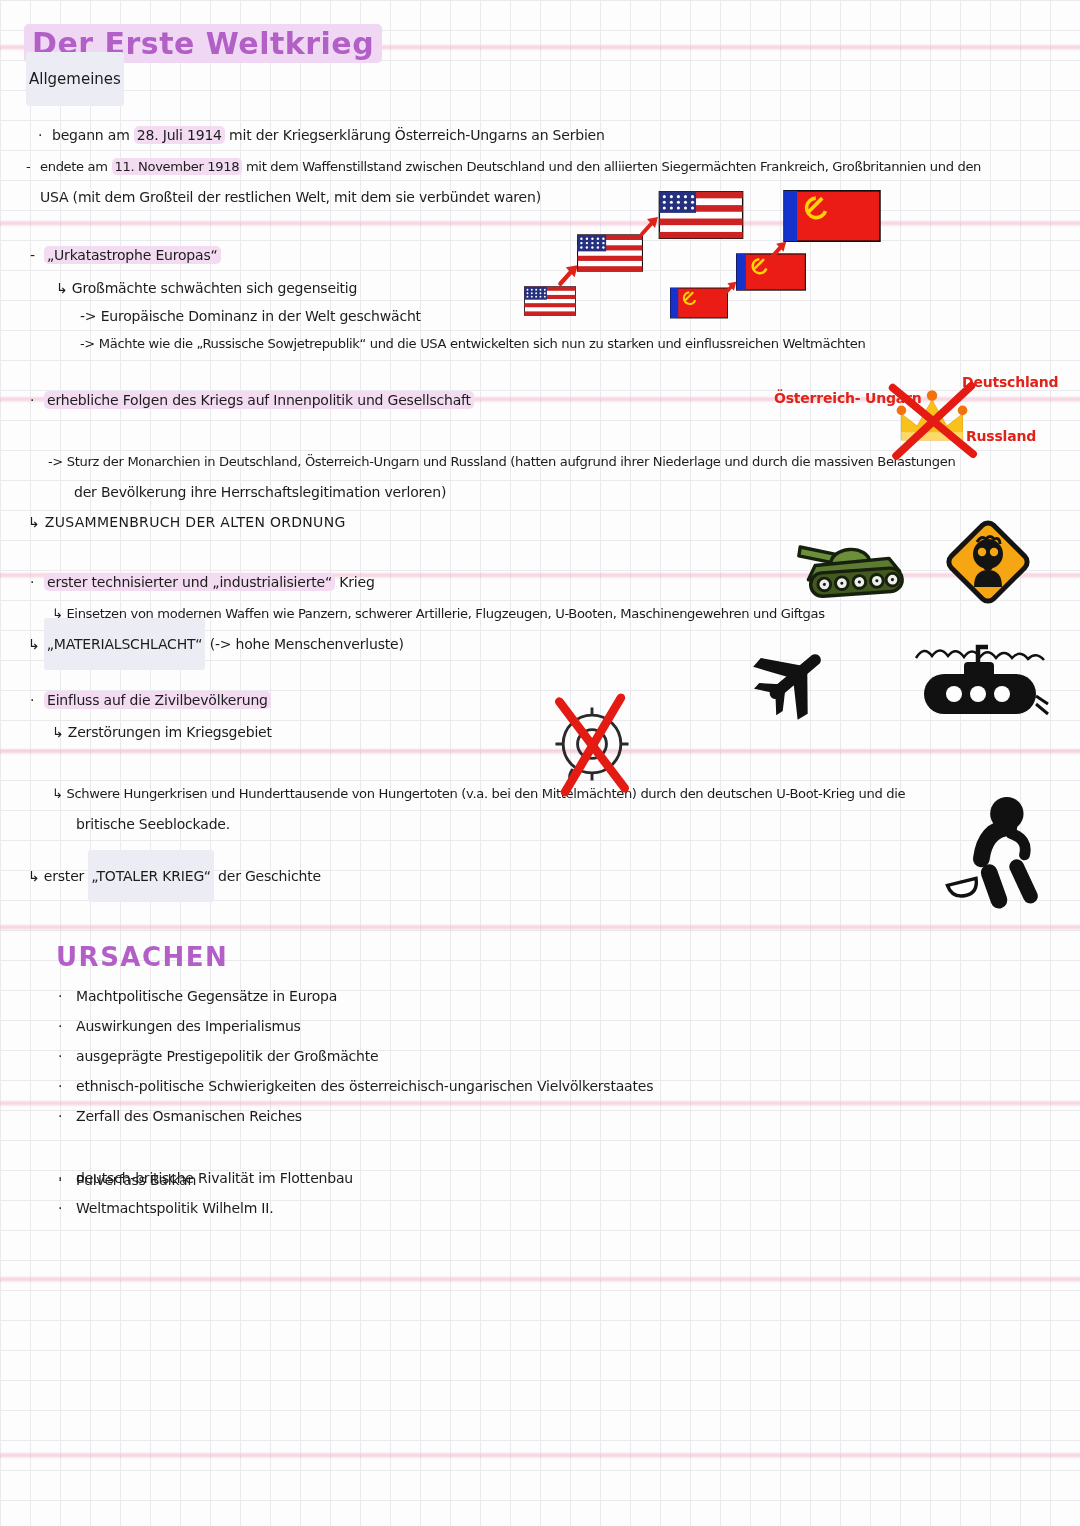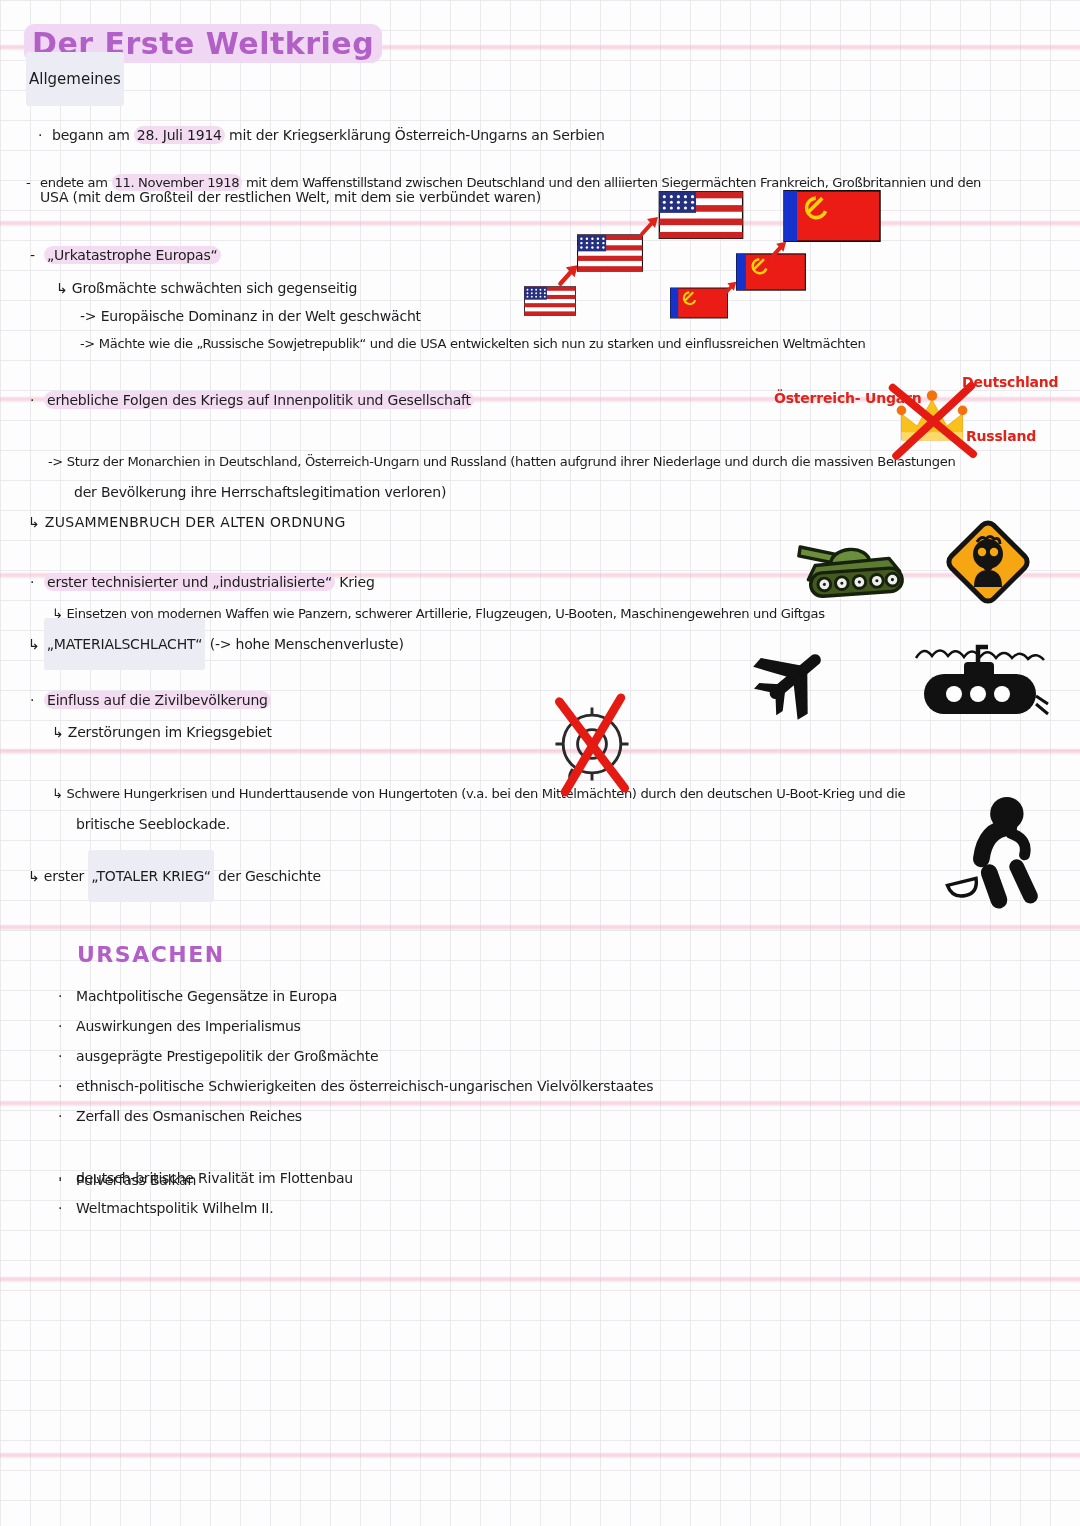--- a/index.html
+++ b/index.html
@@ -18,41 +18,41 @@
       rgba(243,186,204,0) 0px,
       rgba(243,186,204,0.55) 2px,
       rgba(243,186,204,0.55) 4px,
       rgba(243,186,204,0) 7px,
       rgba(243,186,204,0) 176px);
     background-position:0 44px;
   }
   .ln{position:absolute; white-space:nowrap; font-size:14px; color:#1c1c1c; letter-spacing:-0.2px;}
   .tight{font-size:13.1px; letter-spacing:-0.35px;}
   .caps{letter-spacing:0.3px;}
-  .hl{background:#f3dcf1; border-radius:11px; padding:1px 3px;}
+  .hl{background:#f3dcf1; border-radius:5px; padding:1px 3px;}
   .hl2{background:#ececf4; border-radius:3px; padding:18px 3px;}
   .bullet{display:inline-block; width:14px; color:#1c1c1c;}
   .ubullet{display:inline-block; width:18px; color:#1c1c1c;}
   .title{position:absolute; left:24px; top:26px; font-size:30px; font-weight:bold; color:#b25fc8; letter-spacing:0.5px;}
   .title .hl{background:#f0d7f3; padding:2px 8px;}
   .subtitle{position:absolute; left:26px; top:70px; font-size:15px; color:#1c1c1c;}
   .redlbl{position:absolute; color:#e02318; font-size:14px; font-weight:bold; letter-spacing:-0.2px; white-space:nowrap;text-align:center;}
-  .ursachen-h{position:absolute; left:56px; top:942px; font-size:22px; font-weight:bold; color:#b25fc8; letter-spacing:1.5px;margin-left:21px;}
+  .ursachen-h{position:absolute; left:56px; top:942px; font-size:26px; font-weight:bold; color:#b25fc8; letter-spacing:1.5px;}
   svg{position:absolute; overflow:visible;}
 </style>
 </head>
 <body>
 
 <div id="page">
 
   <div class="title"><span class="hl">Der Erste Weltkrieg</span></div>
   <div class="subtitle"><span class="hl2">Allgemeines</span></div>
 
   <div class="ln" style="left:28px; top:127px;margin-left:10px;"><span class="bullet">·</span><span>begann am </span><span class="hl">28. Juli 1914</span><span> mit der Kriegserklärung Österreich-Ungarns an Serbien</span></div>
-  <div class="ln tight" style="left:26px; top:159px;margin-top:16px;"><span class="bullet">-</span><span>endete am </span><span class="hl">11. November 1918</span><span> mit dem Waffenstillstand zwischen Deutschland und den alliierten Siegermächten Frankreich, Großbritannien und den</span></div>
+  <div class="ln tight" style="left:26px; top:159px;"><span class="bullet">-</span><span>endete am </span><span class="hl">11. November 1918</span><span> mit dem Waffenstillstand zwischen Deutschland und den alliierten Siegermächten Frankreich, Großbritannien und den</span></div>
   <div class="ln" style="left:40px; top:189px;"><span>USA (mit dem Großteil der restlichen Welt, mit dem sie verbündet waren)</span></div>
 
   <div class="ln" style="left:30px; top:247px;"><span class="bullet">-</span><span class="hl">„Urkatastrophe Europas“</span></div>
   <div class="ln" style="left:56px; top:280px;"><span>↳ Großmächte schwächten sich gegenseitig</span></div>
   <div class="ln" style="left:80px; top:308px;"><span>-&gt; Europäische Dominanz in der Welt geschwächt</span></div>
   <div class="ln tight" style="left:80px; top:336px;"><span>-&gt; Mächte wie die „Russische Sowjetrepublik“ und die USA entwickelten sich nun zu starken und einflussreichen Weltmächten</span></div>
 
   <div class="ln" style="left:30px; top:392px;"><span class="bullet">·</span><span class="hl">erhebliche Folgen des Kriegs auf Innenpolitik und Gesellschaft</span></div>
   <div class="ln tight" style="left:48px; top:454px;"><span>-&gt; Sturz der Monarchien in Deutschland, Österreich-Ungarn und Russland (hatten aufgrund ihrer Niederlage und durch die massiven Belastungen</span></div>
   <div class="ln" style="left:74px; top:484px;"><span>der Bevölkerung ihre Herrschaftslegitimation verloren)</span></div>

